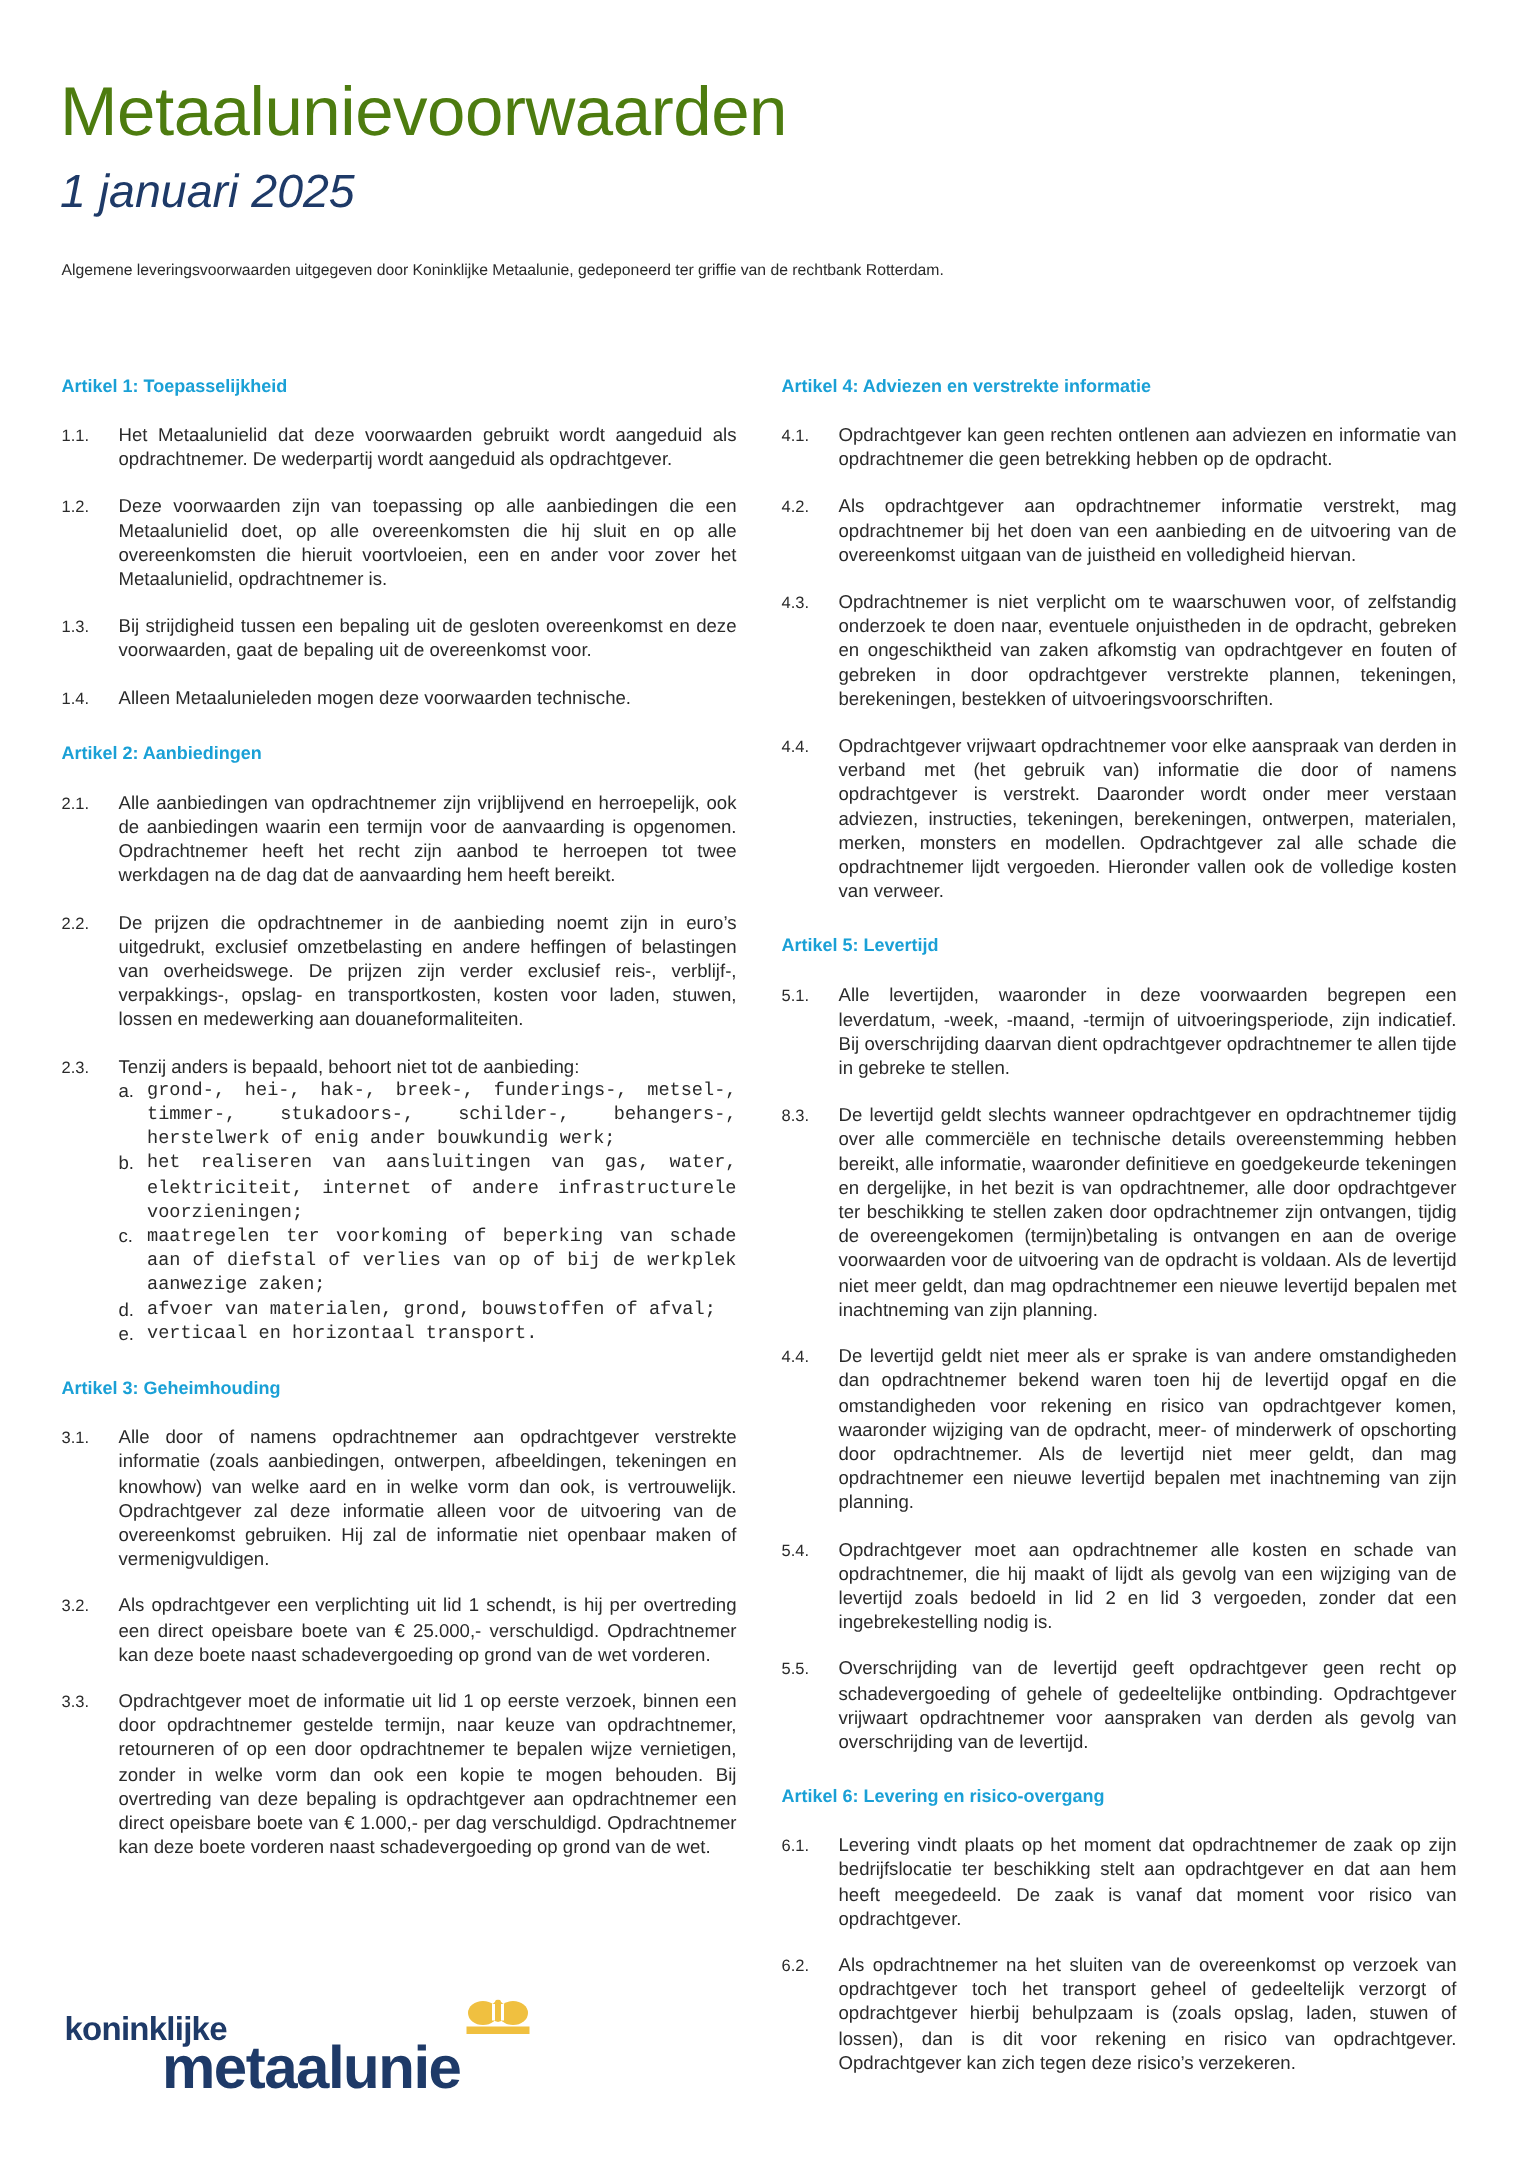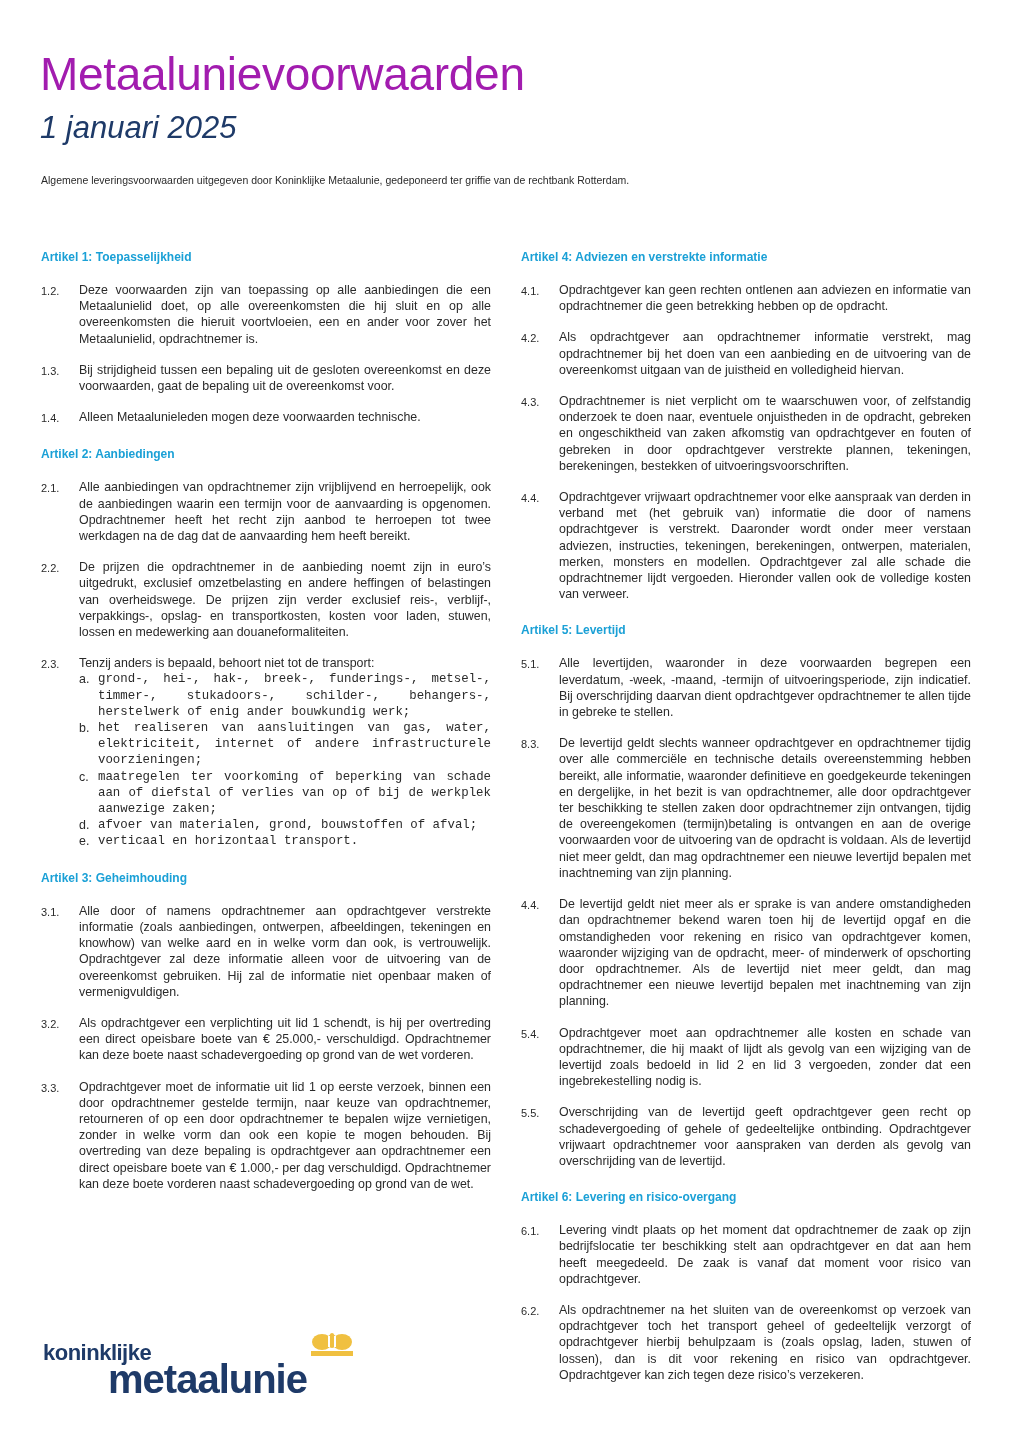--- a/index.html
+++ b/index.html
@@ -1,17 +1,17 @@
 <!DOCTYPE html>
 <html><head>
 <meta charset="utf-8">
 <style>
   html, body { margin: 0; padding: 0; background: #ffffff; }
   body { width: 1024px; height: 1454px; position: relative; overflow: hidden; font-family: "Liberation Sans", sans-serif; color: #2a2a2a; }
-  .title { position: absolute; left: 40px; top: 46px; font-size: 46px; line-height: 56px; color: #a21caf; font-weight: normal; margin: 0; letter-spacing: -0.3px; text-align: right; }
+  .title { position: absolute; left: 40px; top: 46px; font-size: 46px; line-height: 56px; color: #4d7c0f; font-weight: normal; margin: 0; letter-spacing: -0.3px; text-align: right; }
   .subtitle { position: absolute; left: 40px; top: 108px; font-size: 31px; line-height: 40px; color: #1e3a68; margin: 0; font-style: italic; }
   .intro { position: absolute; left: 41px; top: 173px; font-size: 10.5px; line-height: 14px; color: #2a2a2a; }
   .col { position: absolute; top: 249px; width: 450px; }
   .col.left { left: 41px; }
   .col.right { left: 521px; }
   .art-heading { font-size: 12px; font-weight: bold; color: #1aa0d6; margin: 0 0 17px 0; line-height: 16px; }
   .clause { display: flex; font-size: 12.4px; line-height: 16.2px; margin-bottom: 15px; }
   .clause .num { width: 38px; flex: 0 0 38px; font-size: 11px; padding-top: 1px; }
   .clause .txt { flex: 1; text-align: justify; }
   .sublist { margin: 0; padding: 0; list-style: none; }
@@ -29,20 +29,24 @@
 
 <h1 class="title">Metaalunievoorwaarden</h1>
 <div class="subtitle">1 januari 2025</div>
 <div class="intro">Algemene leveringsvoorwaarden uitgegeven door Koninklijke Metaalunie, gedeponeerd ter griffie van de rechtbank Rotterdam.</div>
 
 <div class="col left">
 
   <section class="article">
     <h2 class="art-heading">Artikel 1: Toepasselijkheid</h2>
     <div class="clause">
+        <span class="num">1.1.</span>
+        <span class="txt">Het Metaalunielid dat deze voorwaarden gebruikt wordt aangeduid als opdrachtnemer. De wederpartij wordt aangeduid als opdrachtgever.</span>
+      </div>
+    <div class="clause">
         <span class="num">1.2.</span>
         <span class="txt">Deze voorwaarden zijn van toepassing op alle aanbiedingen die een Metaalunielid doet, op alle overeenkomsten die hij sluit en op alle overeenkomsten die hieruit voortvloeien, een en ander voor zover het Metaalunielid, opdrachtnemer is.</span>
       </div>
     <div class="clause">
         <span class="num">1.3.</span>
         <span class="txt">Bij strijdigheid tussen een bepaling uit de gesloten overeenkomst en deze voorwaarden, gaat de bepaling uit de overeenkomst voor.</span>
       </div>
     <div class="clause">
         <span class="num">1.4.</span>
         <span class="txt">Alleen Metaalunieleden mogen deze voorwaarden technische.</span>
@@ -55,21 +59,21 @@
         <span class="num">2.1.</span>
         <span class="txt">Alle aanbiedingen van opdrachtnemer zijn vrijblijvend en herroepelijk, ook de aanbiedingen waarin een termijn voor de aanvaarding is opgenomen. Opdrachtnemer heeft het recht zijn aanbod te herroepen tot twee werkdagen na de dag dat de aanvaarding hem heeft bereikt.</span>
       </div>
     <div class="clause">
         <span class="num">2.2.</span>
         <span class="txt">De prijzen die opdrachtnemer in de aanbieding noemt zijn in euro’s uitgedrukt, exclusief omzetbelasting en andere heffingen of belastingen van overheidswege. De prijzen zijn verder exclusief reis-, verblijf-, verpakkings-, opslag- en transportkosten, kosten voor laden, stuwen, lossen en medewerking aan douaneformaliteiten.</span>
       </div>
     <div class="clause">
       <span class="num">2.3.</span>
       <div class="txt">
-        <div>Tenzij anders is bepaald, behoort niet tot de transport:</div>
+        <div>Tenzij anders is bepaald, behoort niet tot de aanbieding:</div>
         <ul class="sublist">
           <li>
               <span class="letter">a.</span>
               <span class="stxt">grond-, hei-, hak-, breek-, funderings-, metsel-, timmer-, stukadoors-, schilder-, behangers-, herstelwerk of enig ander bouwkundig werk;</span>
             </li>
           <li>
               <span class="letter">b.</span>
               <span class="stxt">het realiseren van aansluitingen van gas, water, elektriciteit, internet of andere infrastructurele voorzieningen;</span>
             </li>
           <li>

